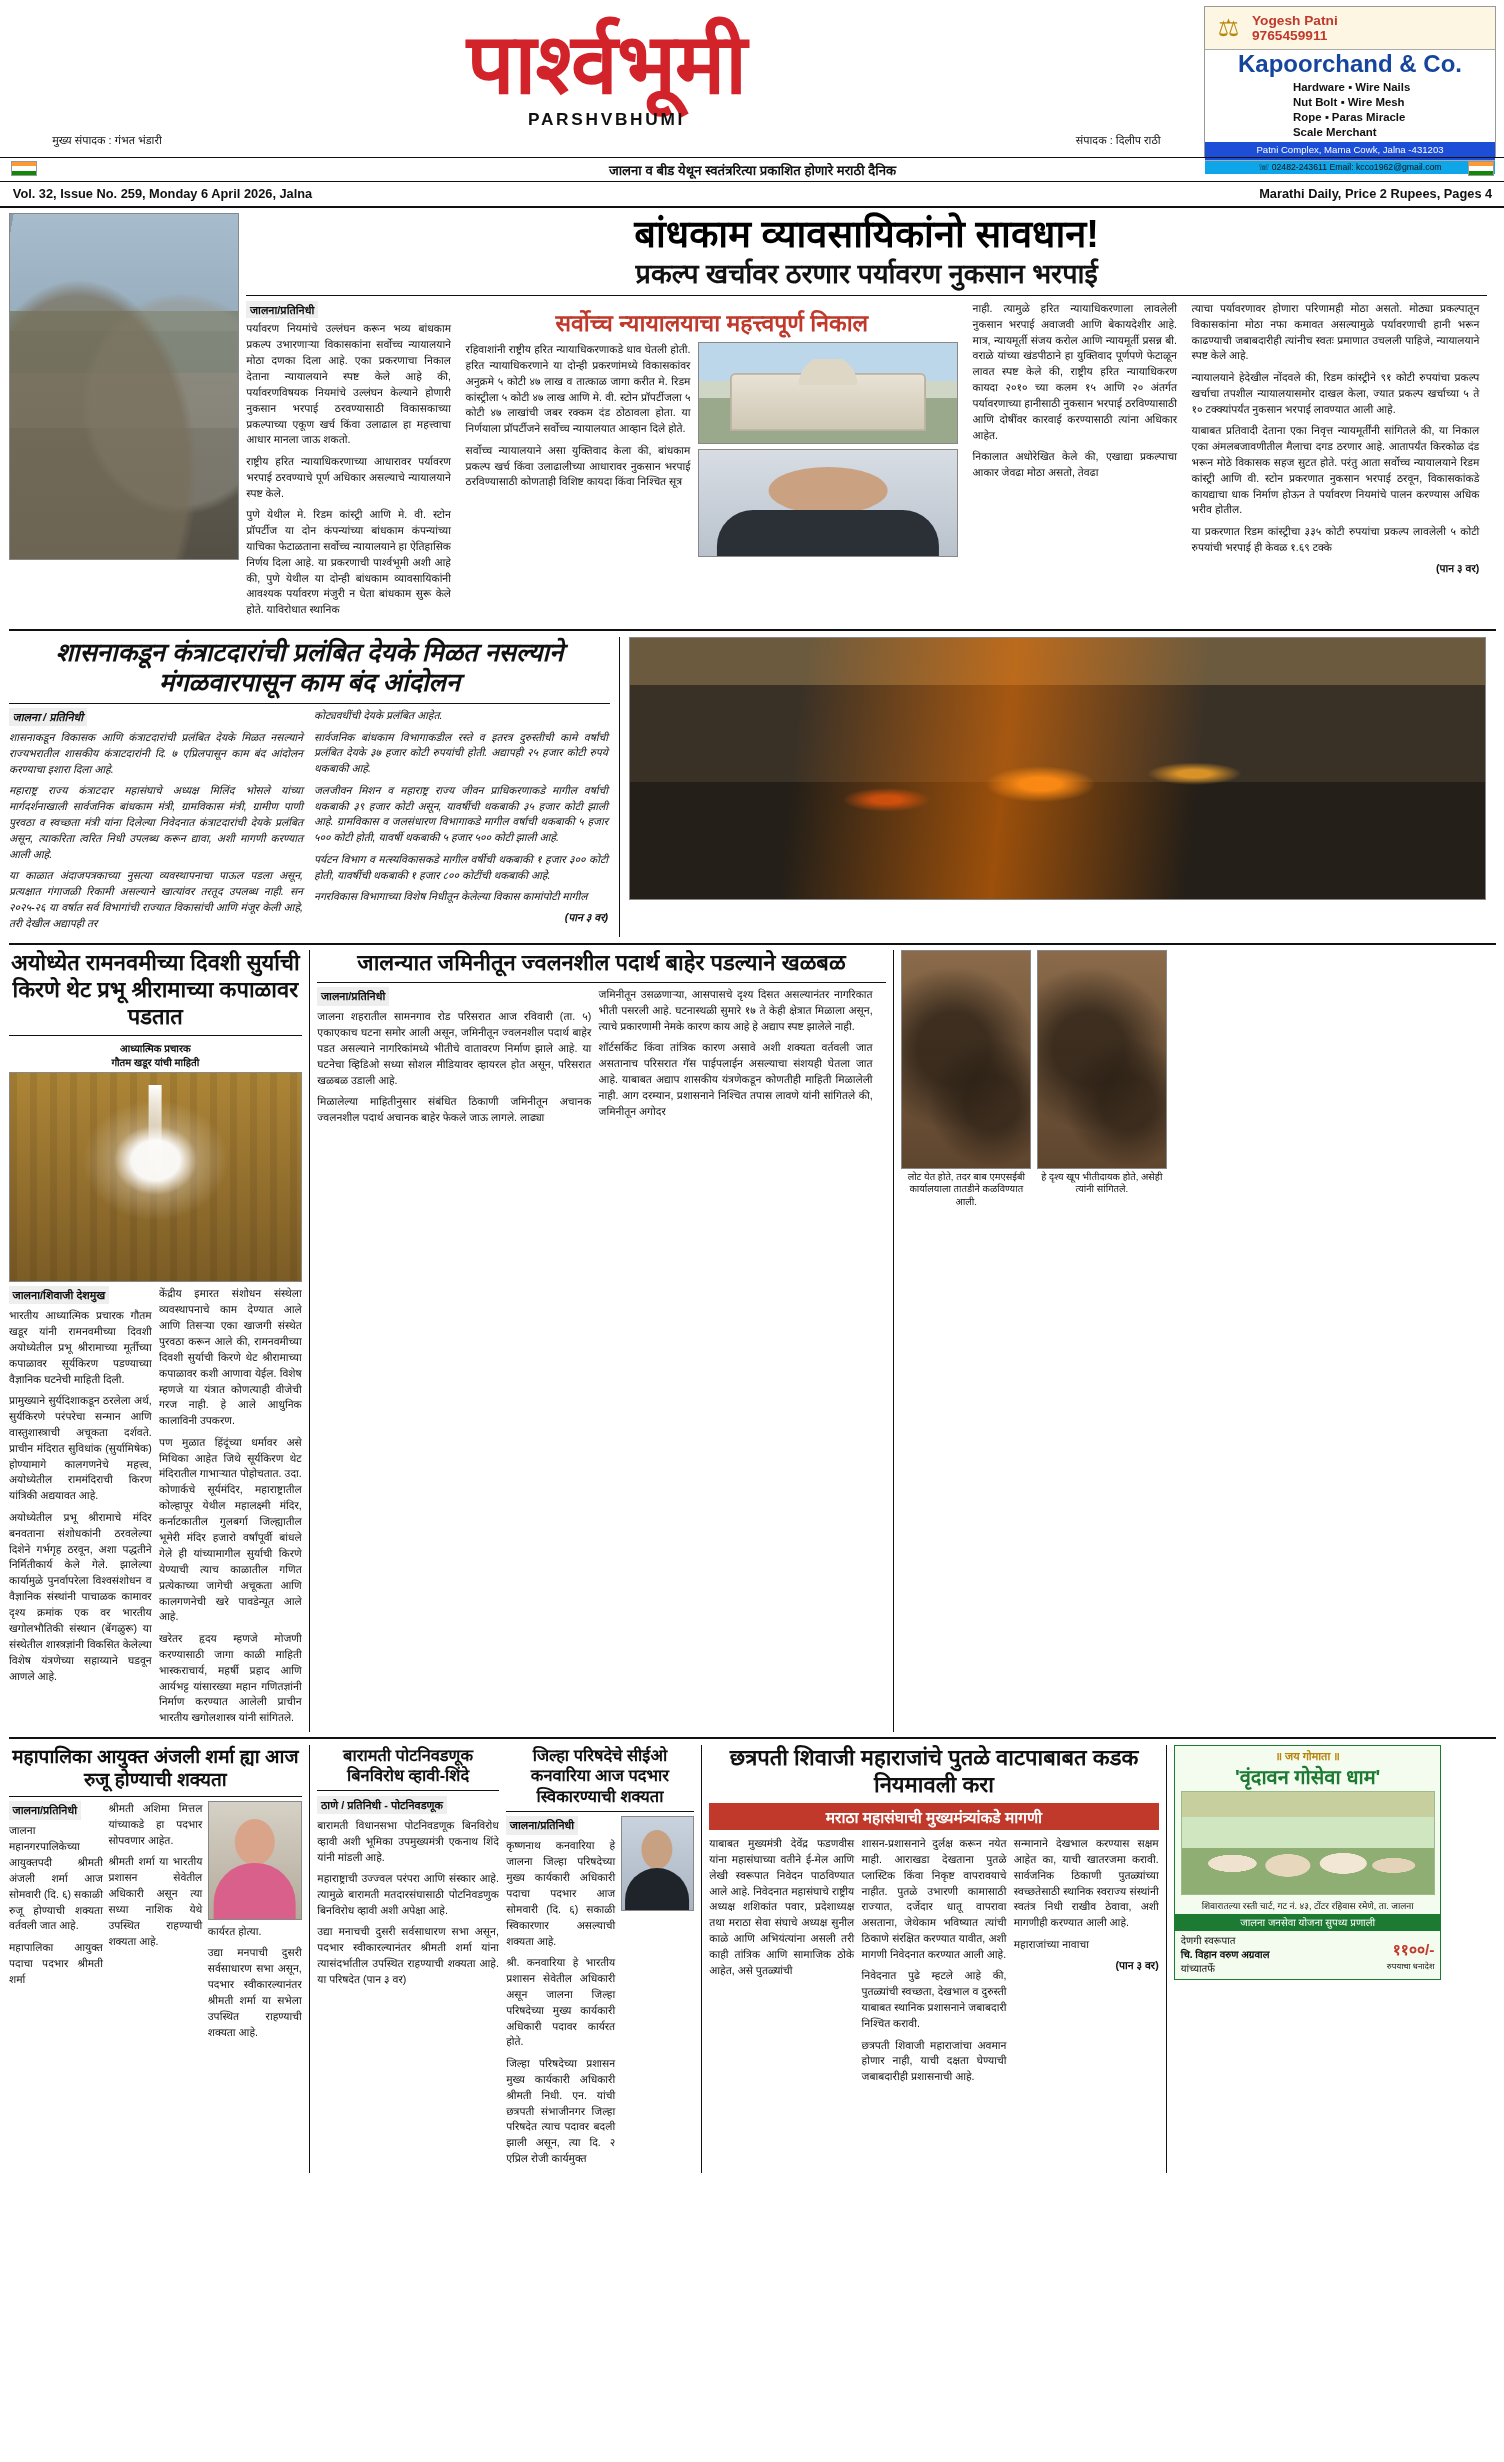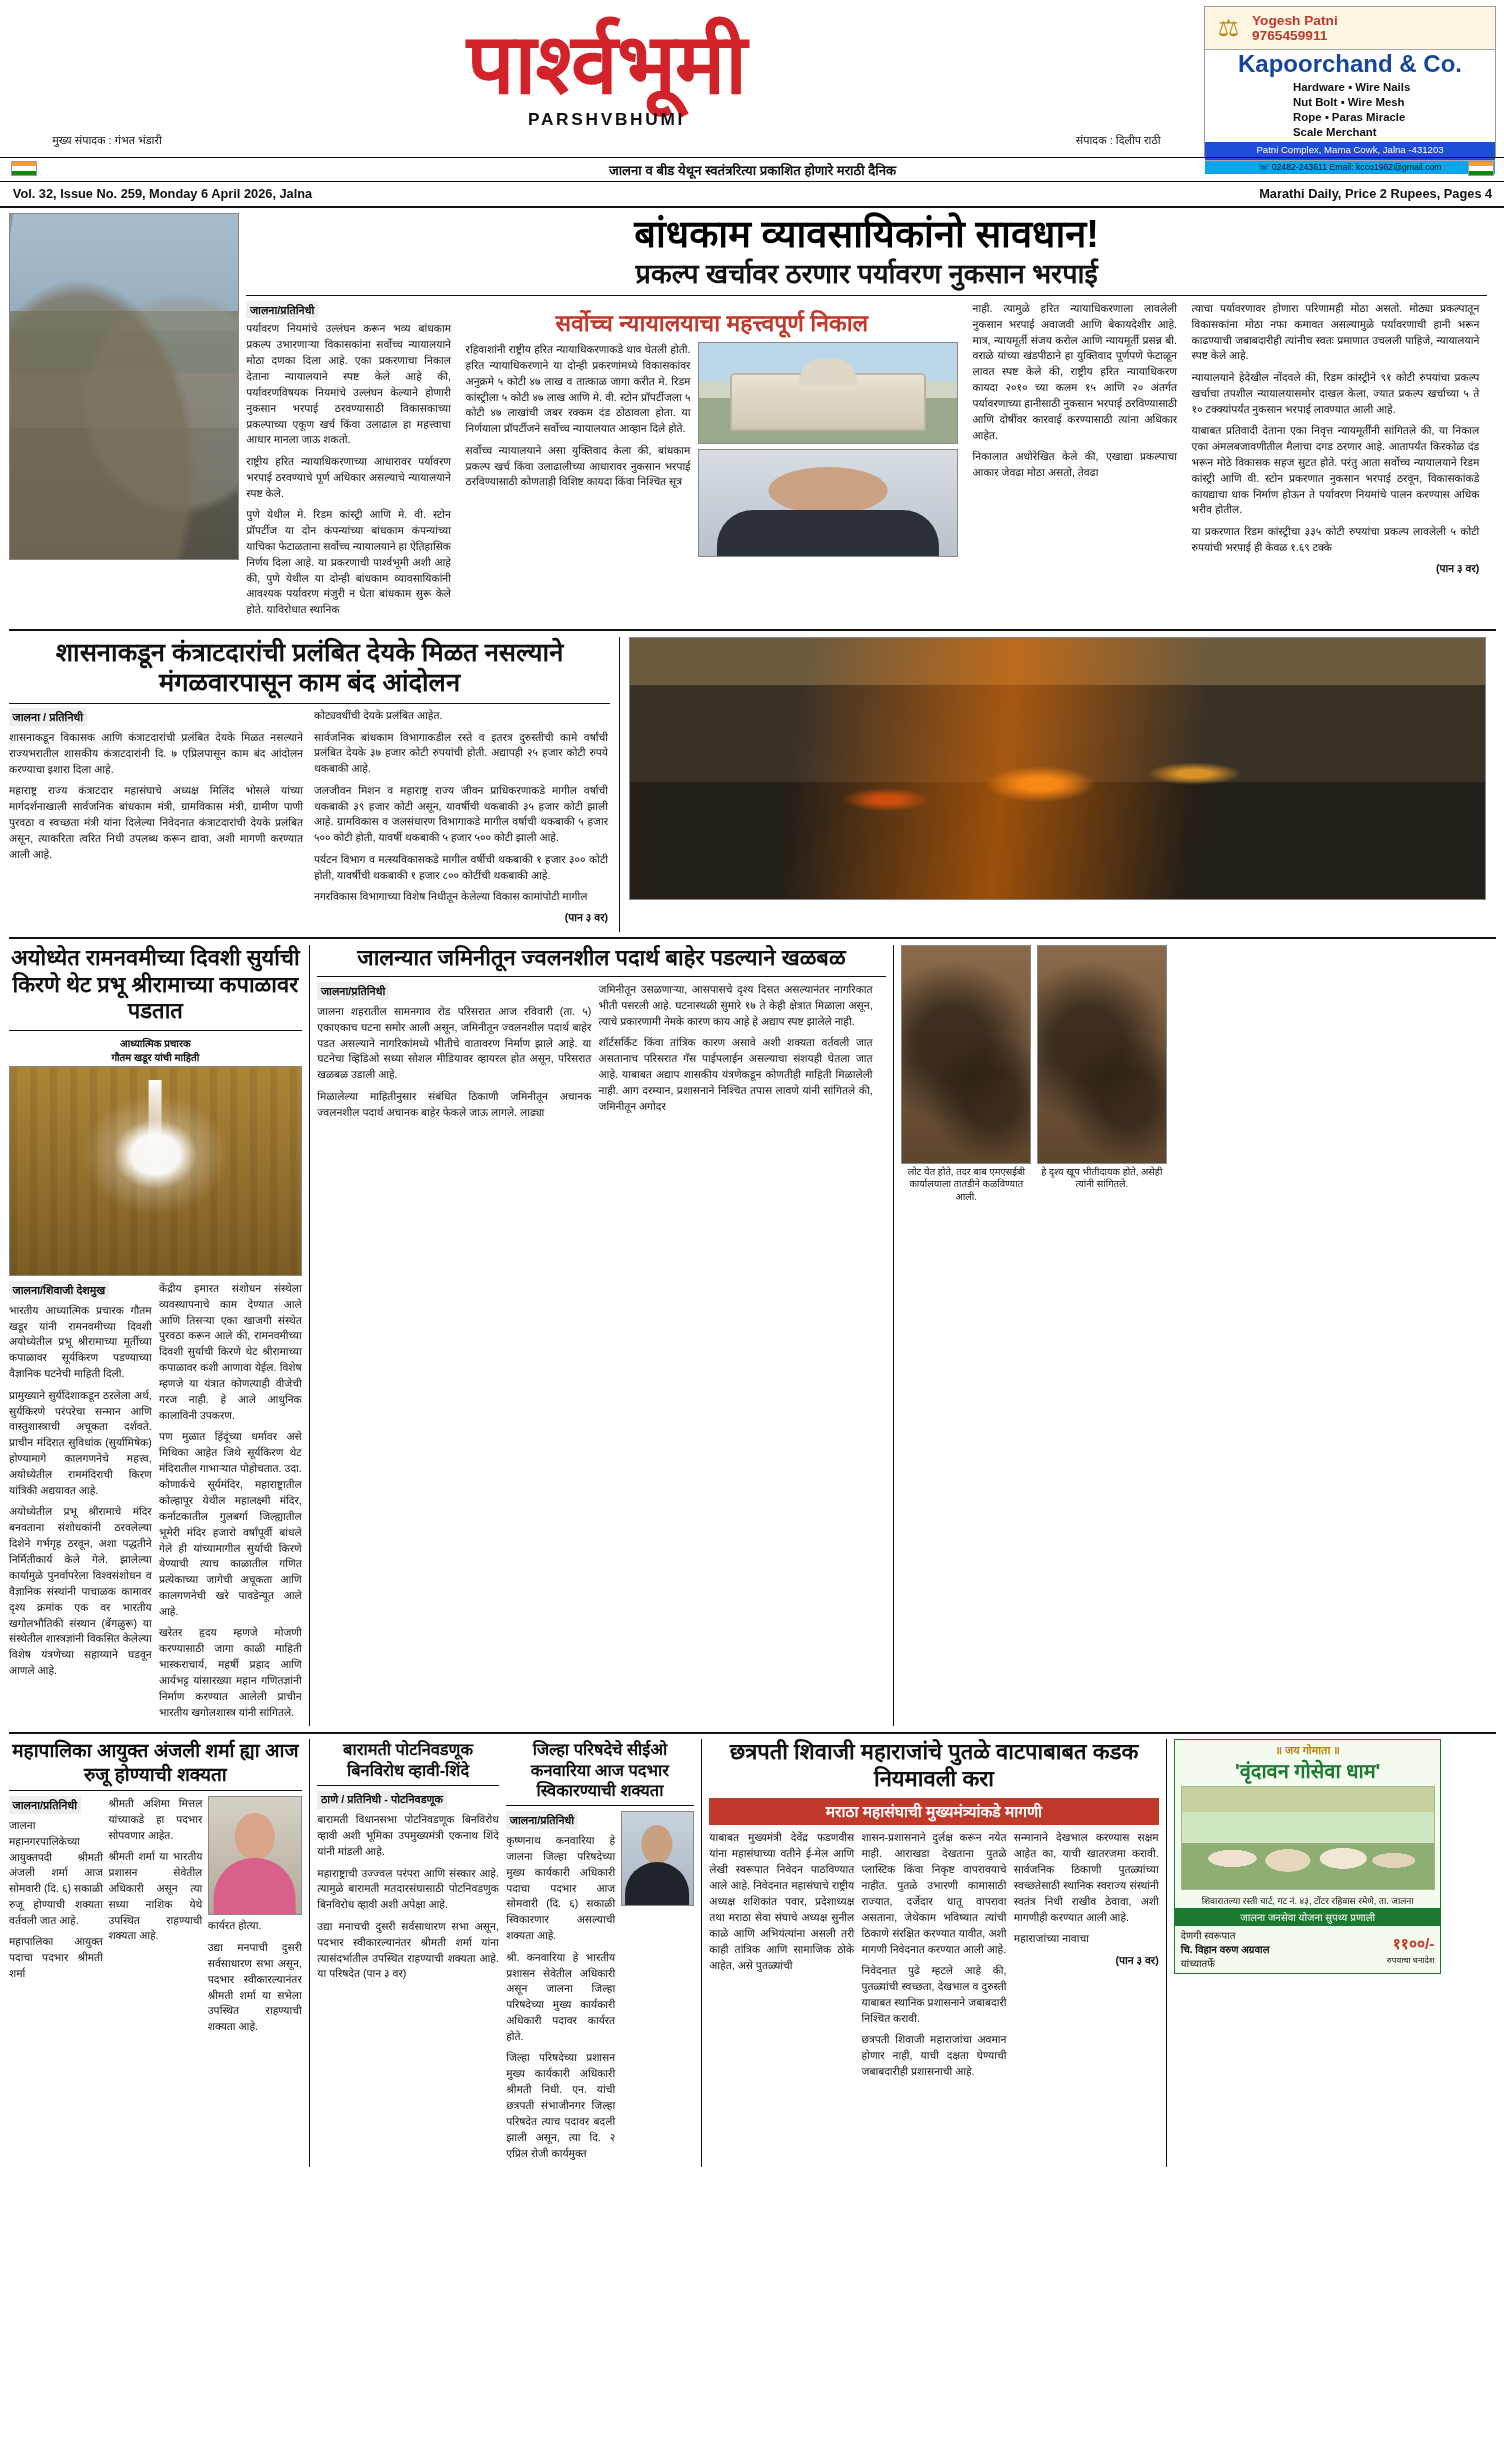--- a/index.html
+++ b/index.html
@@ -253,28 +253,29 @@
               <p class="cont" style="text-align:right;">(पान ३ वर)</p>
             </div>
           </div>
         </div>
       </div>
     </div>
 
     <div class="hr-thick"></div>
 
     <div class="row">
-      <div class="cell" style="width:611px;padding-right:9px;border-right:0.9px solid #111;">
+      <div class="cell" style="width:611px;padding-right:9px;border-right:0.9px solid #111;font-style:italic;">
         <div class="hl2">शासनाकडून कंत्राटदारांची प्रलंबित देयके मिळत नसल्याने मंगळवारपासून काम बंद आंदोलन</div>
         <div class="hr-thin"></div>
         <div style="display:flex;gap:11px;">
           <div class="col-txt" style="width:294px;">
             <span class="byline">जालना / प्रतिनिधी</span>
             <p style="margin-top:3.6px;">शासनाकडून विकासक आणि कंत्राटदारांची प्रलंबित देयके मिळत नसल्याने राज्यभरातील शासकीय कंत्राटदारांनी दि. ७ एप्रिलपासून काम बंद आंदोलन करण्याचा इशारा दिला आहे.</p>
             <p>महाराष्ट्र राज्य कंत्राटदार महासंघाचे अध्यक्ष मिलिंद भोसले यांच्या मार्गदर्शनाखाली सार्वजनिक बांधकाम मंत्री, ग्रामविकास मंत्री, ग्रामीण पाणी पुरवठा व स्वच्छता मंत्री यांना दिलेल्या निवेदनात कंत्राटदारांची देयके प्रलंबित असून, त्याकरिता त्वरित निधी उपलब्ध करून द्यावा, अशी मागणी करण्यात आली आहे.</p>
+            <p>या काळात अंदाजपत्रकाच्या नुसत्या व्यवस्थापनाचा पाऊल पडला असून, प्रत्यक्षात गंगाजळी रिकामी असल्याने खात्यांवर तरतूद उपलब्ध नाही. सन २०२५-२६ या वर्षात सर्व विभागांची राज्यात विकासांची आणि मंजूर केली आहे, तरी देखील अद्यापही तर</p>
           </div>
           <div class="col-txt" style="width:294px;">
             <p>कोट्यवधींची देयके प्रलंबित आहेत.</p>
             <p>सार्वजनिक बांधकाम विभागाकडील रस्ते व इतरत्र दुरुस्तीची कामे वर्षांची प्रलंबित देयके ३७ हजार कोटी रुपयांची होती. अद्यापही २५ हजार कोटी रुपये थकबाकी आहे.</p>
             <p>जलजीवन मिशन व महाराष्ट्र राज्य जीवन प्राधिकरणाकडे मागील वर्षाची थकबाकी ३९ हजार कोटी असून, यावर्षीची थकबाकी ३५ हजार कोटी झाली आहे. ग्रामविकास व जलसंधारण विभागाकडे मागील वर्षाची थकबाकी ५ हजार ५०० कोटी होती, यावर्षी थकबाकी ५ हजार ५०० कोटी झाली आहे.</p>
             <p>पर्यटन विभाग व मत्स्यविकासकडे मागील वर्षीची थकबाकी १ हजार ३०० कोटी होती, यावर्षीची थकबाकी १ हजार ८०० कोटींची थकबाकी आहे.</p>
             <p>नगरविकास विभागाच्या विशेष निधीतून केलेल्या विकास कामांपोटी मागील</p>
             <p class="cont" style="text-align:right;">(पान ३ वर)</p>
           </div>
         </div>

